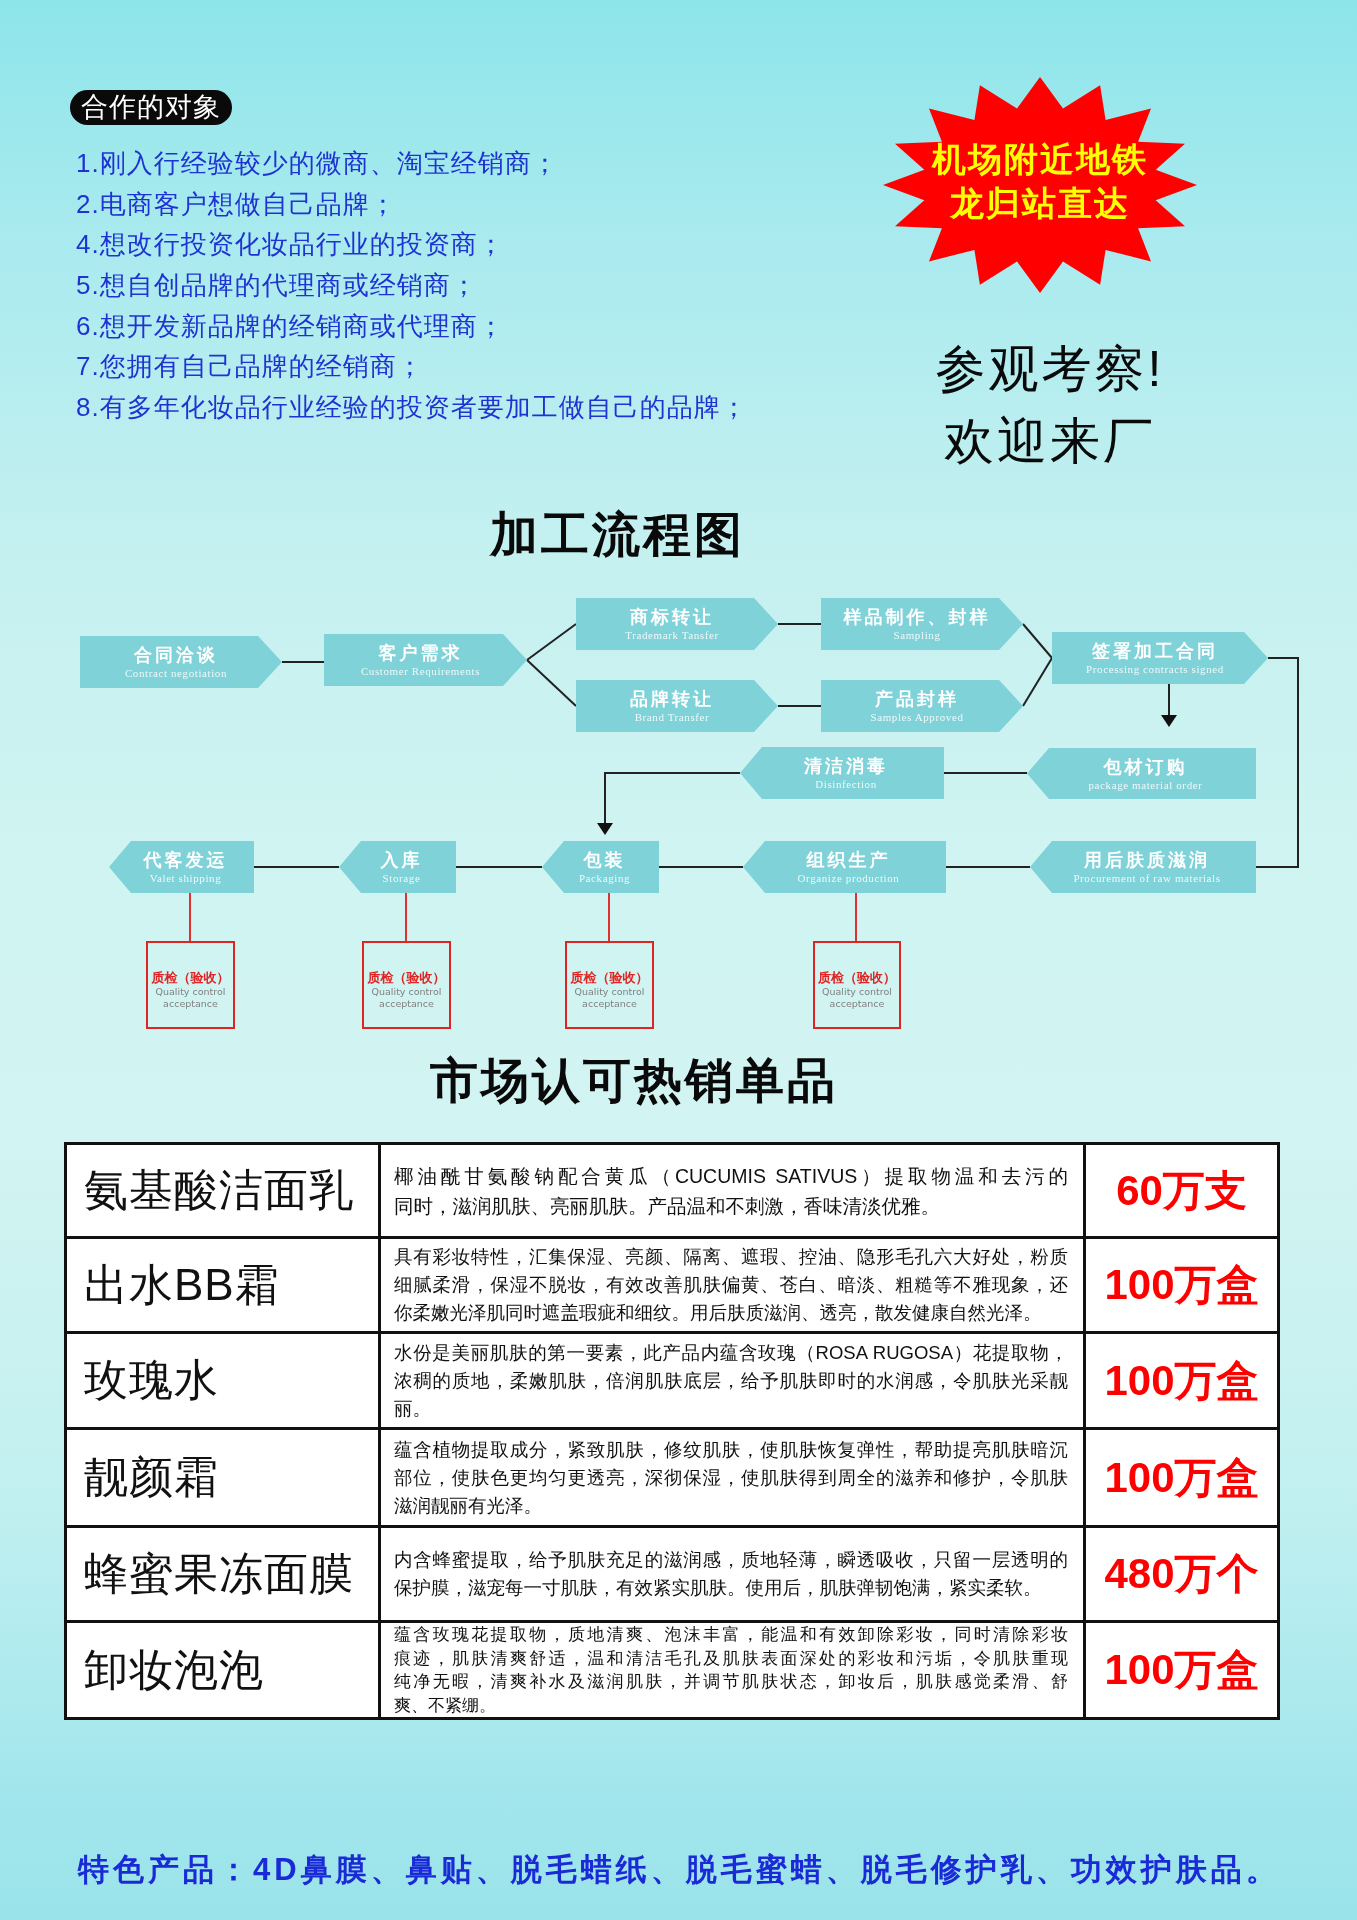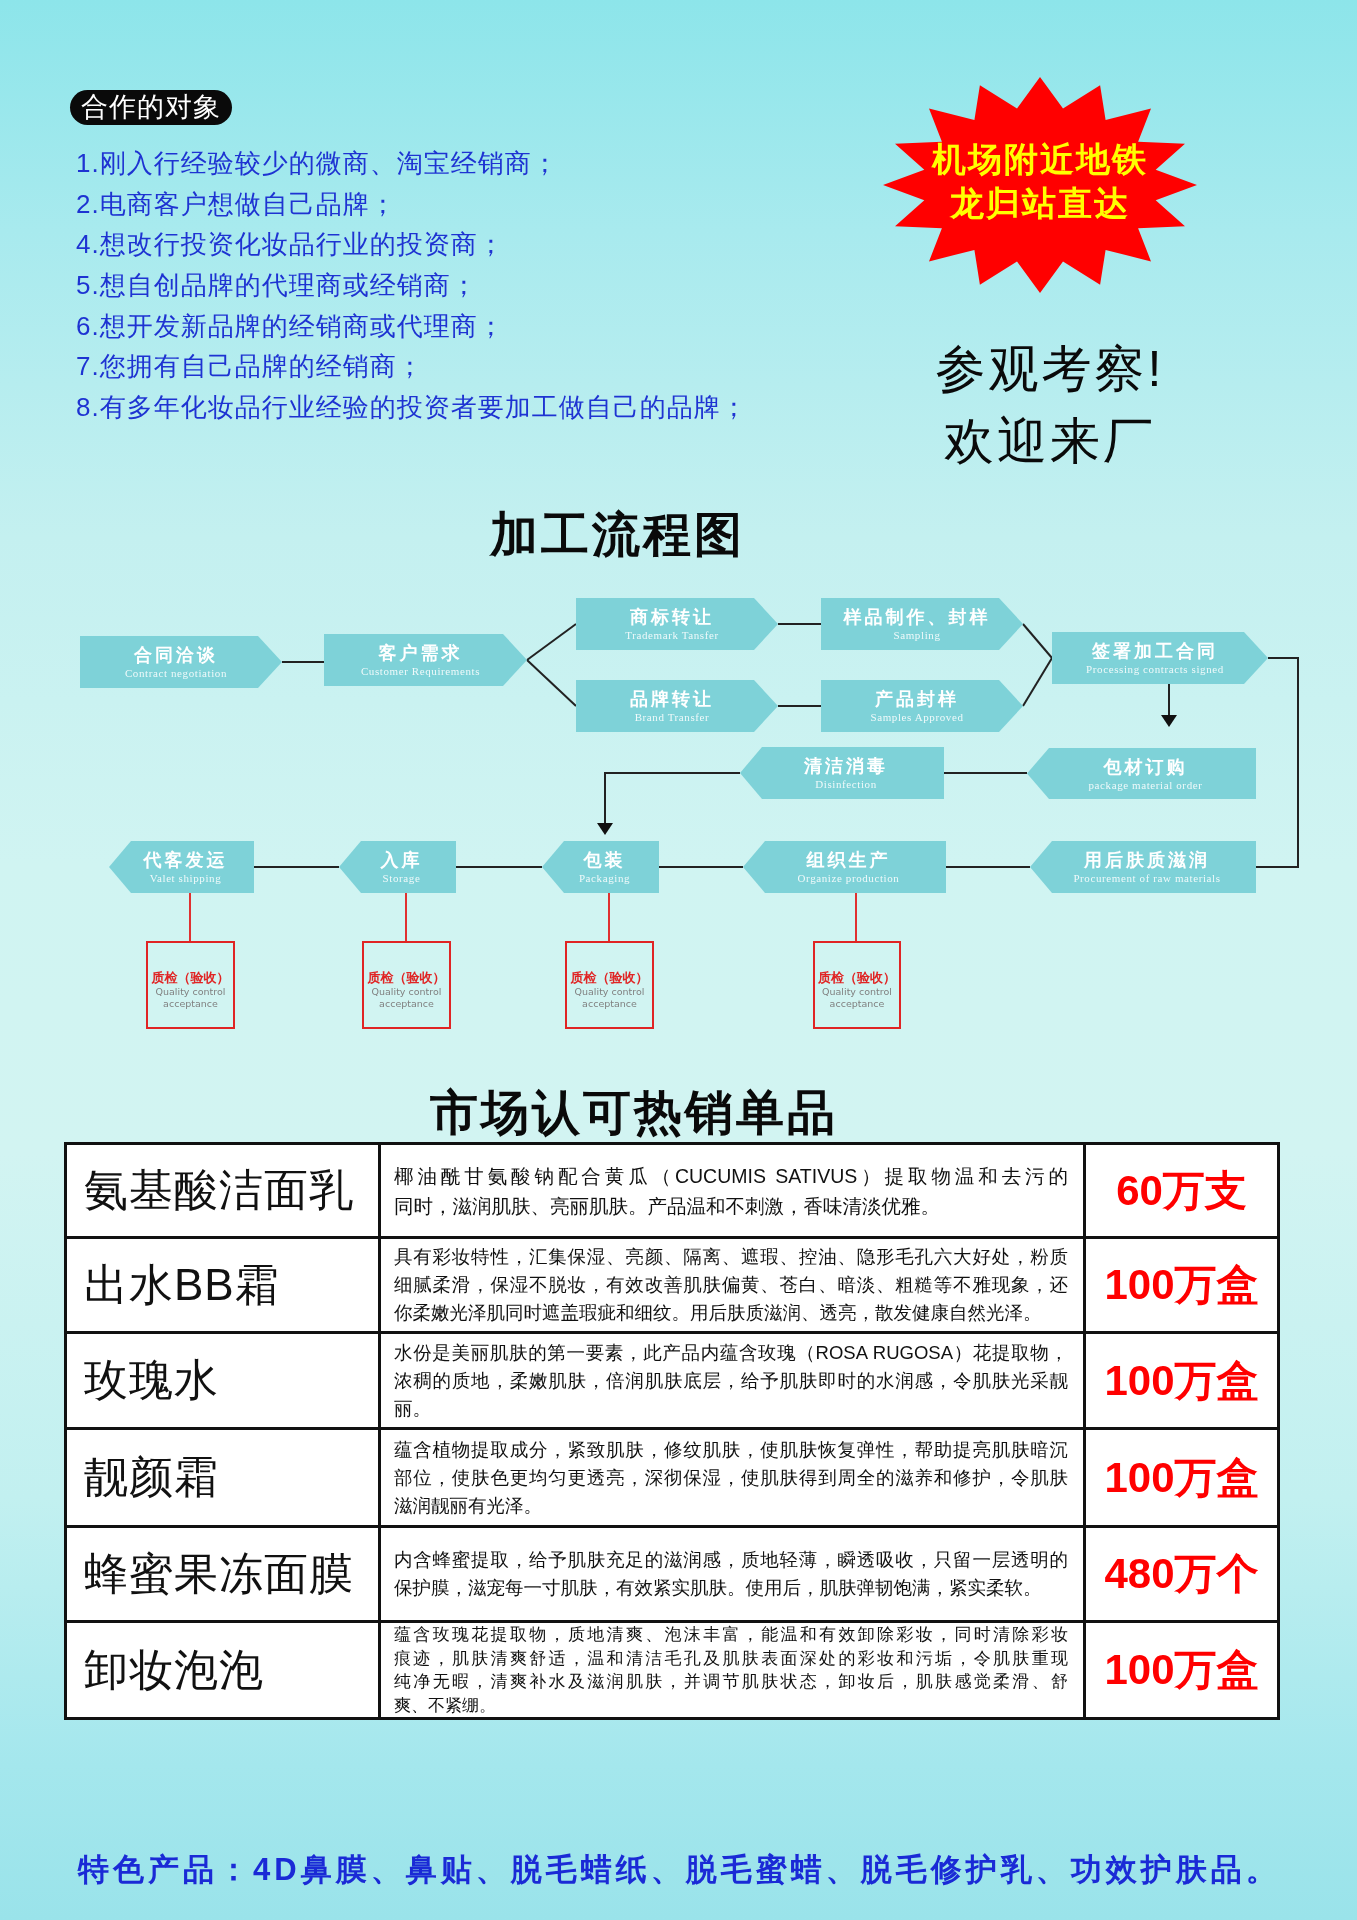--- a/index.html
+++ b/index.html
@@ -214,21 +214,21 @@
   <div class="qc-cn">质检（验收）</div>
   <div class="qc-en">Quality control</div>
   <div class="qc-en">acceptance</div>
 </div>
 <div class="qc" style="left:813px;width:88px;">
   <div class="qc-cn">质检（验收）</div>
   <div class="qc-en">Quality control</div>
   <div class="qc-en">acceptance</div>
 </div>
 
-<div class="section-title" style="left:430px;top:1053px;width:500px;line-height:56px;margin-top:32px;">市场认可热销单品</div>
+<div class="section-title" style="left:430px;top:1053px;width:500px;line-height:56px;">市场认可热销单品</div>
 
 <table class="ptable">
   <colgroup>
       <col style="width:314px">
       <col style="width:705px">
       <col style="width:194px">
     </colgroup>
   <tbody>
   <tr class="r0" style="height:94px;">
     <td class="name">氨基酸洁面乳</td>

